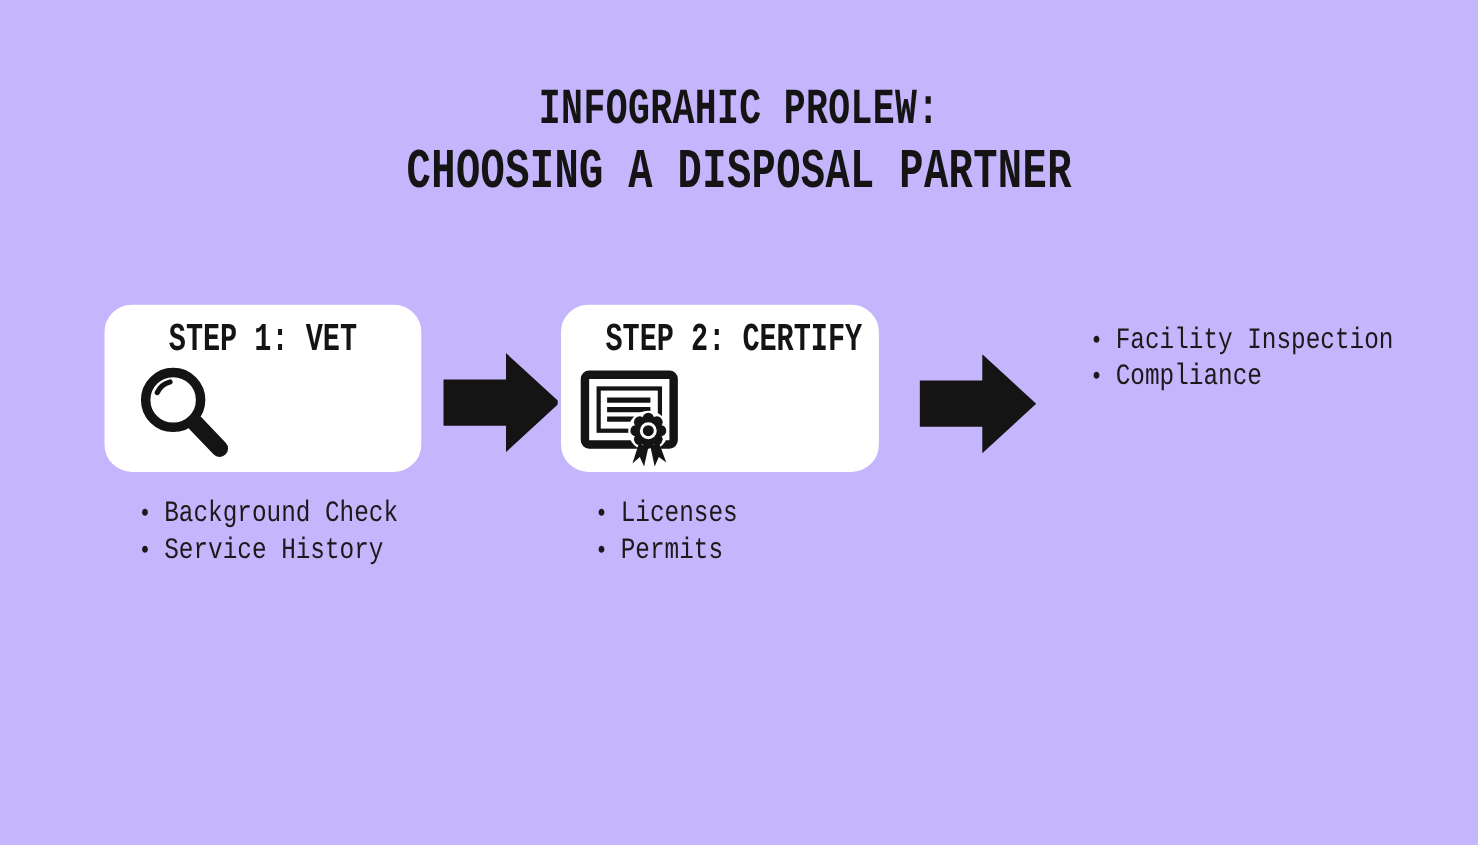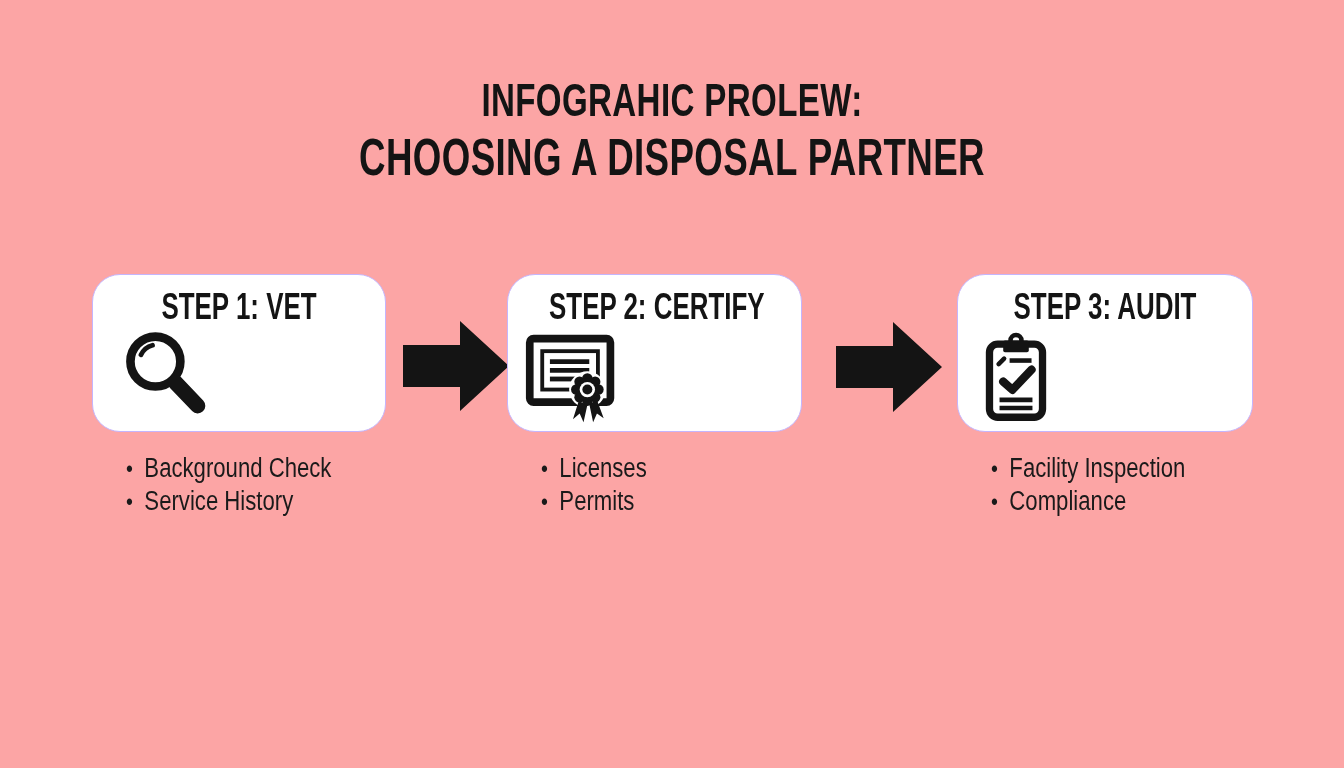--- a/index.html
+++ b/index.html
@@ -1,23 +1,23 @@
 <!DOCTYPE html>
 <html><head>
 <meta charset="utf-8">
 <style>
   * { margin: 0; padding: 0; box-sizing: border-box; }
   html, body { background: #ffffff; }
   .page {
     position: relative;
     width: 1344px;
     height: 768px;
-    background: #fca5a5;
+    background: #c4b5fd;
     overflow: hidden;
-    font-family: Liberation Sans, sans-serif;
+    font-family: Liberation Mono, monospace;
     color: #141414;
   }
 
   
   .title {
     position: absolute;
     top: 72px;
     left: 0;
     right: 0;
     text-align: center;
@@ -48,21 +48,21 @@
     top: 274px;
   }
   .step-1 { left: 92px;  width: 294px; }
   .step-2 { left: 507px; width: 295px; }
   .step-3 { left: 957px; width: 296px; }
 
   .step-box {
     position: relative;
     width: 100%;
     height: 158px;
-    border: 1px solid #c4b5fd;
+    border: 3px solid #c4b5fd;
     border-radius: 28px;
     background: #ffffff;
   }
   .step-heading {
     margin-top: 12px;
     text-align: center;
     font-size: 36px;
     font-weight: 700;
     line-height: 40px;
     white-space: nowrap;
@@ -177,33 +177,20 @@
         <span>Permits</span>
       </div>
     </div>
   </div>
 
   <svg class="connector connector-2" viewBox="0 0 106 90">
     <polygon points="0,24 57,24 57,0 106,45 57,90 57,66 0,66" fill="#141414"></polygon>
   </svg>
 
   <div class="step step-3">
-    <div class="step-box">
-      <div class="step-heading">STEP 3: AUDIT</div>
-      <svg class="step-icon icon-clipboard" viewBox="0 0 70 100">
-        <rect x="6" y="14" width="58" height="80" rx="9" fill="#ffffff" stroke="#141414" stroke-width="8"></rect>
-        <circle cx="35" cy="10" r="6" fill="none" stroke="#141414" stroke-width="5"></circle>
-        <rect x="21" y="10" width="28" height="13" rx="2" fill="#141414"></rect>
-        <line x1="16" y1="36" x2="22" y2="30" stroke="#141414" stroke-width="5" stroke-linecap="round"></line>
-        <line x1="28" y1="32" x2="52" y2="32" stroke="#141414" stroke-width="5"></line>
-        <path d="M21 55 L31 64 L52 42" fill="none" stroke="#141414" stroke-width="9" stroke-linecap="round" stroke-linejoin="round"></path>
-        <line x1="17" y1="75" x2="53" y2="75" stroke="#141414" stroke-width="5"></line>
-        <line x1="17" y1="84" x2="53" y2="84" stroke="#141414" stroke-width="5"></line>
-      </svg>
-    </div>
     <div class="bullets">
       <div class="bullet-row">
         <span class="bullet-dot">•</span>
         <span>Facility Inspection</span>
       </div>
       <div class="bullet-row">
         <span class="bullet-dot">•</span>
         <span>Compliance</span>
       </div>
     </div>

